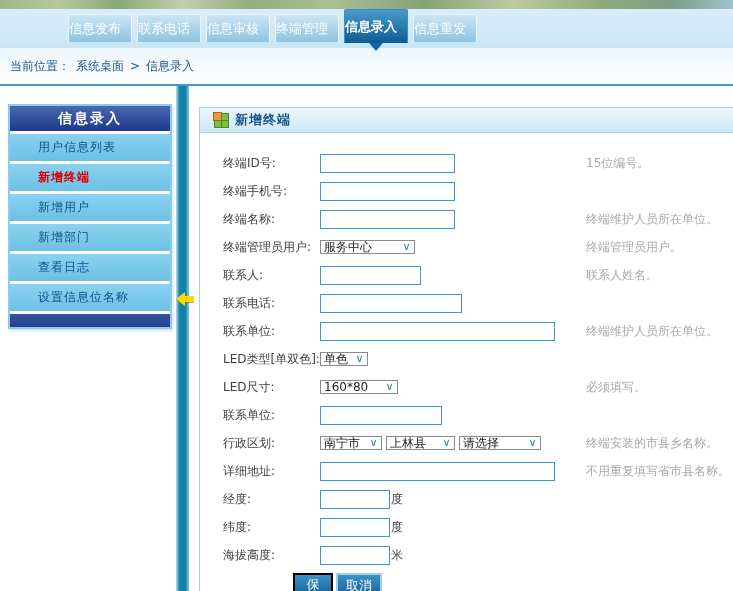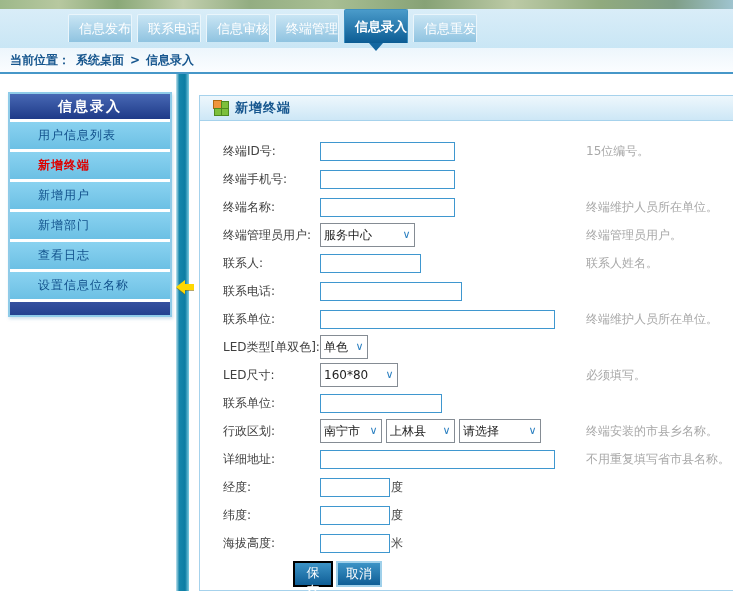--- a/index.html
+++ b/index.html
@@ -15,38 +15,38 @@
   }
   
   .navbar{
     height:39px;background:linear-gradient(#d9edf8,#c9e6f5);
     display:flex;align-items:flex-start;padding-top:5px;box-sizing:border-box;
   }
   .tab{
     width:64px;height:28px;margin-right:5px;box-sizing:border-box;
     background:linear-gradient(#c9e5f4,#8fc3e0);
     border:1px solid #eaf5fb;border-bottom:none;
-    color:#fff;font-size:13px;line-height:27px;text-align:right;
+    color:#fff;font-size:13px;line-height:27px;text-align:left;
     cursor:pointer;position:relative;border-radius:2px 2px 0 0;
   }
   .tab:first-child{margin-left:68px;}
   .tab.tab-active{
     height:34px;margin-top:-5px;line-height:33px;font-weight:bold;
     background:linear-gradient(#4a9bca,#0b5c94);
     border-color:#3c8fc0;
   }
   .tab.tab-active .tab-pointer{
     position:absolute;left:50%;top:100%;margin-left:-7px;
     width:0;height:0;border-left:7px solid transparent;border-right:7px solid transparent;
     border-top:8px solid #1467a0;
   }
   
   .crumbbar{
-    height:24px;background:linear-gradient(#edf6fc,#fbfdff);
-    font-size:12px;color:#16568e;display:flex;align-items:center;padding-left:10px;font-weight:bold;
+    height:36px;background:linear-gradient(#edf6fc,#fbfdff);
+    font-size:12px;color:#16568e;display:flex;align-items:center;padding-left:10px;
   }
   .crumbbar span{margin-right:6px;}
   .hline{height:2px;background:#4697c8;}
   
   .content{position:relative;height:517px;background:#fff;}
   
   .sidebar{
     position:absolute;left:8px;top:18px;width:164px;box-sizing:border-box;
     border:2px solid #8fcbe8;background:#fff;box-shadow:1px 2px 3px rgba(120,170,200,.35);
   }
@@ -101,21 +101,21 @@
   .flabel{flex:none;width:97px;font-size:12px;color:#404040;}
   .hint{position:absolute;left:386px;font-size:12px;color:#a8a8a8;white-space:nowrap;}
   .tin{
     box-sizing:border-box;height:19px;border:1px solid #3f97cf;background:#fff;
     font-size:12px;padding:0 3px;outline:none;font-family:inherit;
   }
   .unit{font-size:12px;color:#404040;margin-left:1px;}
   .w135{width:135px}.w101{width:101px}.w142{width:142px}.w235{width:235px}.w122{width:122px}.w70{width:70px}
   
   .sel{
-    box-sizing:border-box;height:24px;border:1px solid #858c94;background:#fff;
+    box-sizing:border-box;height:14px;border:1px solid #858c94;background:#fff;
     display:inline-flex;align-items:center;justify-content:space-between;
     font-size:12px;color:#222;cursor:pointer;margin-right:4px;
   }
   .sel .sel-val{padding-left:3px;white-space:nowrap;overflow:hidden;}
   .sel .chev{
     flex:none;width:15px;text-align:center;color:#2a7fc0;font-size:11px;line-height:18px;
   }
   .sw95{width:95px}.sw48{width:48px}.sw78{width:78px}.sw62{width:62px}.sw69{width:69px}.sw82{width:82px}
   
   .btnrow{margin-top:4px;padding-left:93px;display:flex;align-items:center;}

